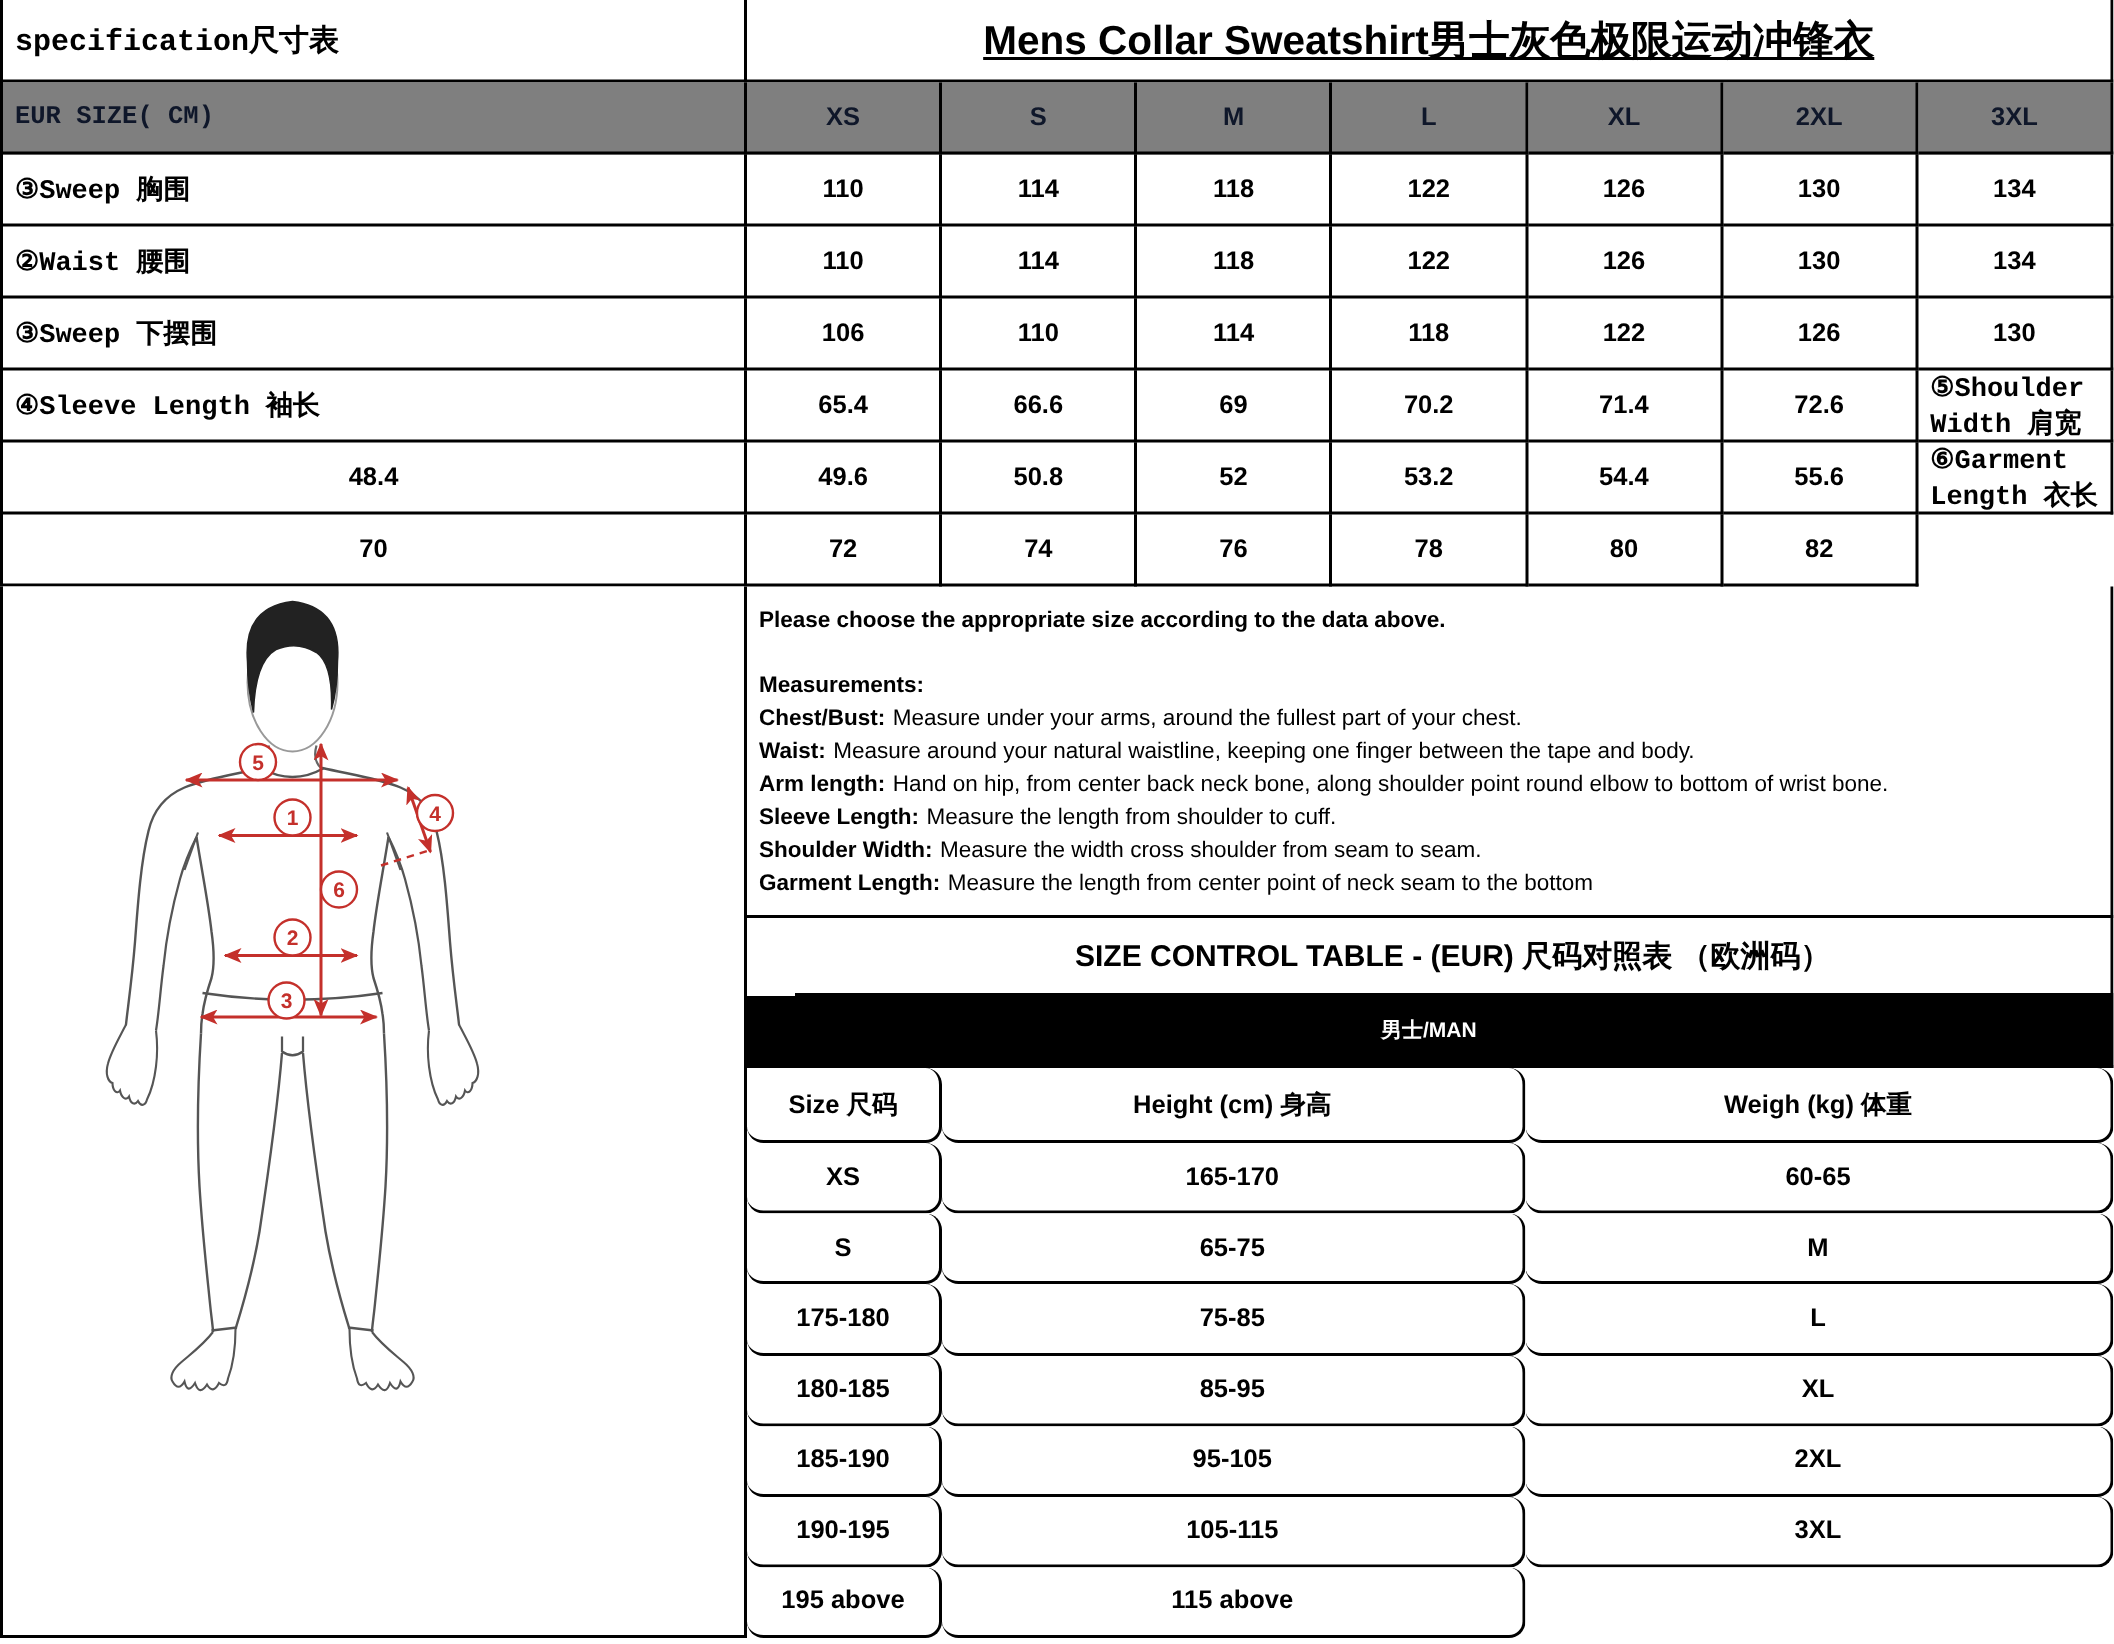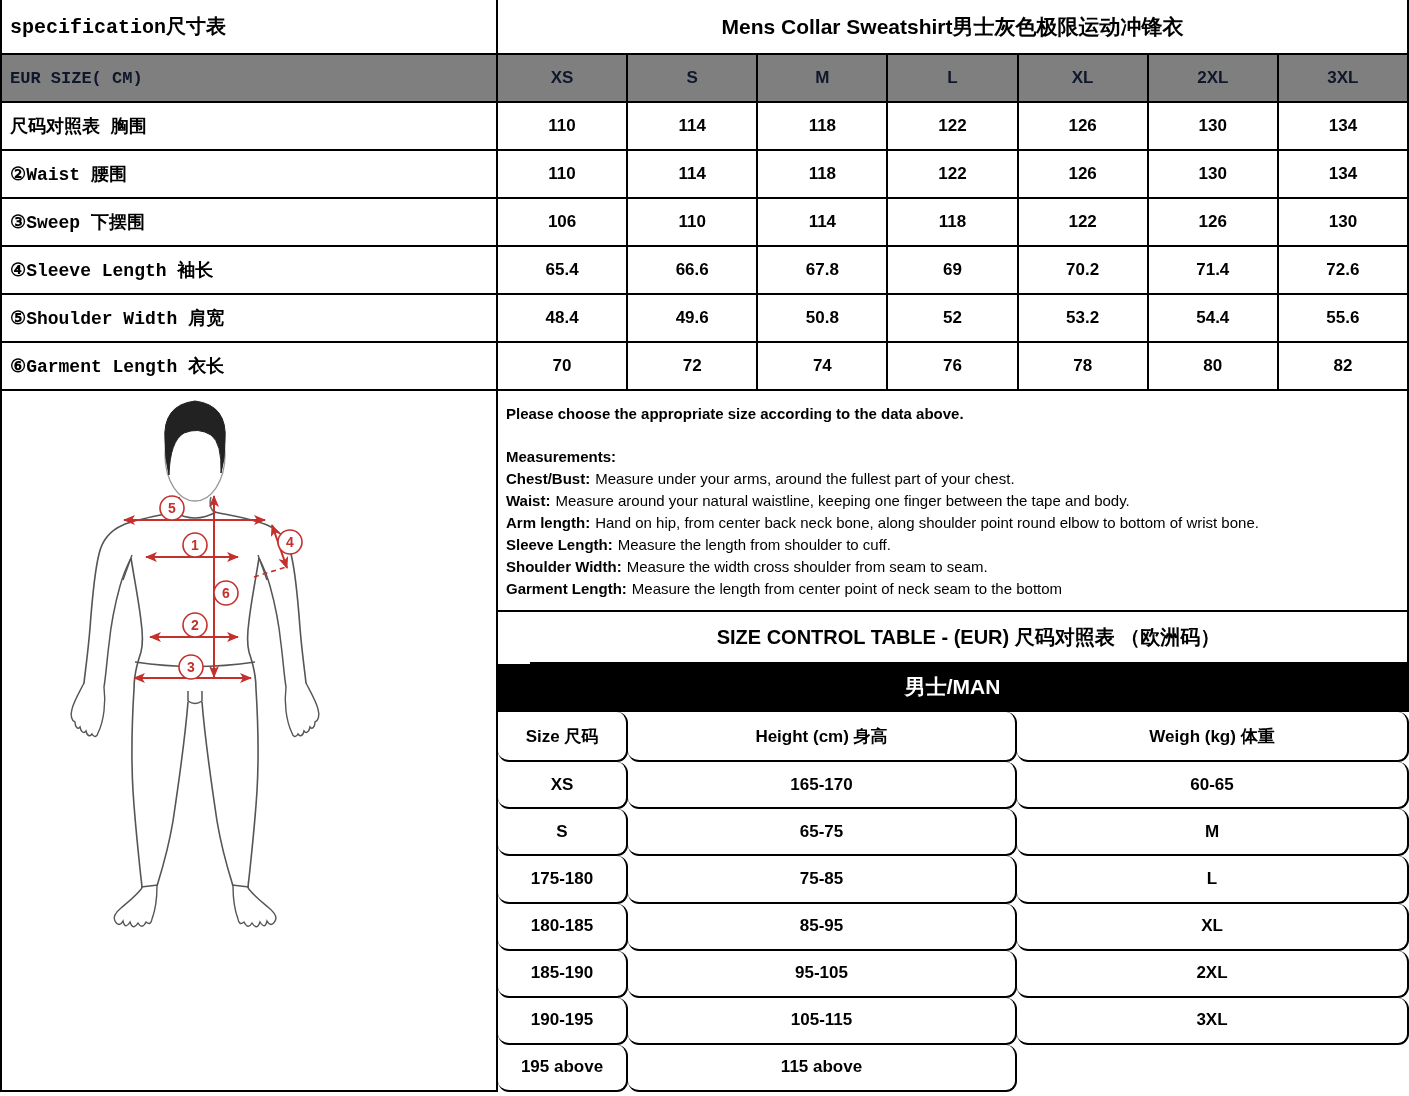--- a/index.html
+++ b/index.html
@@ -15,21 +15,21 @@
   .grid-top { display:grid; grid-template-columns:496px repeat(7,1fr); }
   .cell {
     border-right:2px solid #000; border-bottom:2px solid #000;
     display:flex; align-items:center; justify-content:center;
     font-weight:bold; font-size:17px;
   }
   .row-title { height:55px; }
   .row-h { height:48px; }
   .cell.left { justify-content:flex-start; padding-left:8px;font-family:Liberation Mono, monospace; }
   .spec-title { font-size:20px; }
-  .product-title { grid-column:2 / span 7; font-size:21px; }
+  .product-title { grid-column:2 / span 7; font-size:27px;text-decoration:underline; }
   .gray { background:#7f7f7f; color:#0f172a; }
   .lbl { font-size:18px; }
 
   
   .grid-bottom { display:grid; grid-template-columns:496px 1fr; }
   .figure-cell {
     border-right:2px solid #000; border-bottom:2px solid #000;
     height:701px; background:#fff;
   }
   .right-col { display:flex; flex-direction:column; height:701px; }
@@ -42,21 +42,21 @@
   .notes b { margin-right:5px; }
   .sct-title {
     height:52px; border-right:2px solid #000; border-bottom:2px solid #000;
     display:flex; align-items:center; justify-content:center;
     font-weight:bold; font-size:20px;margin-left:32px;
   }
   .man-row {
     height:48px; background:#000; color:#fff;
     border-right:2px solid #000; border-bottom:2px solid #000;
     display:flex; align-items:center; justify-content:center;
-    font-weight:bold; font-size:21px;
+    font-weight:bold; font-size:14px;
   }
   .grid-lower { display:grid; grid-template-columns:130px 389px 1fr; flex:1; }
   .grid-lower .cell { font-size:17px;border-radius:11px; }
   .hdr { font-size:17px; }
 
   svg text { font-family:"Liberation Sans","DejaVu Sans",sans-serif; }
 </style>
 </head>
 <body>
 
@@ -69,21 +69,21 @@
 
     <div class="cell left row-h gray">EUR SIZE( CM)</div>
     <div class="cell row-h gray">XS</div>
     <div class="cell row-h gray">S</div>
     <div class="cell row-h gray">M</div>
     <div class="cell row-h gray">L</div>
     <div class="cell row-h gray">XL</div>
     <div class="cell row-h gray">2XL</div>
     <div class="cell row-h gray">3XL</div>
 
-    <div class="cell left row-h lbl">尺码对照表 胸围</div>
+    <div class="cell left row-h lbl">③Sweep 胸围</div>
     <div class="cell row-h">110</div>
     <div class="cell row-h">114</div>
     <div class="cell row-h">118</div>
     <div class="cell row-h">122</div>
     <div class="cell row-h">126</div>
     <div class="cell row-h">130</div>
     <div class="cell row-h">134</div>
 
     <div class="cell left row-h lbl">②Waist 腰围</div>
     <div class="cell row-h">110</div>
@@ -99,21 +99,20 @@
     <div class="cell row-h">110</div>
     <div class="cell row-h">114</div>
     <div class="cell row-h">118</div>
     <div class="cell row-h">122</div>
     <div class="cell row-h">126</div>
     <div class="cell row-h">130</div>
 
     <div class="cell left row-h lbl">④Sleeve Length 袖长</div>
     <div class="cell row-h">65.4</div>
     <div class="cell row-h">66.6</div>
-    <div class="cell row-h">67.8</div>
     <div class="cell row-h">69</div>
     <div class="cell row-h">70.2</div>
     <div class="cell row-h">71.4</div>
     <div class="cell row-h">72.6</div>
 
     <div class="cell left row-h lbl">⑤Shoulder Width 肩宽</div>
     <div class="cell row-h">48.4</div>
     <div class="cell row-h">49.6</div>
     <div class="cell row-h">50.8</div>
     <div class="cell row-h">52</div>

